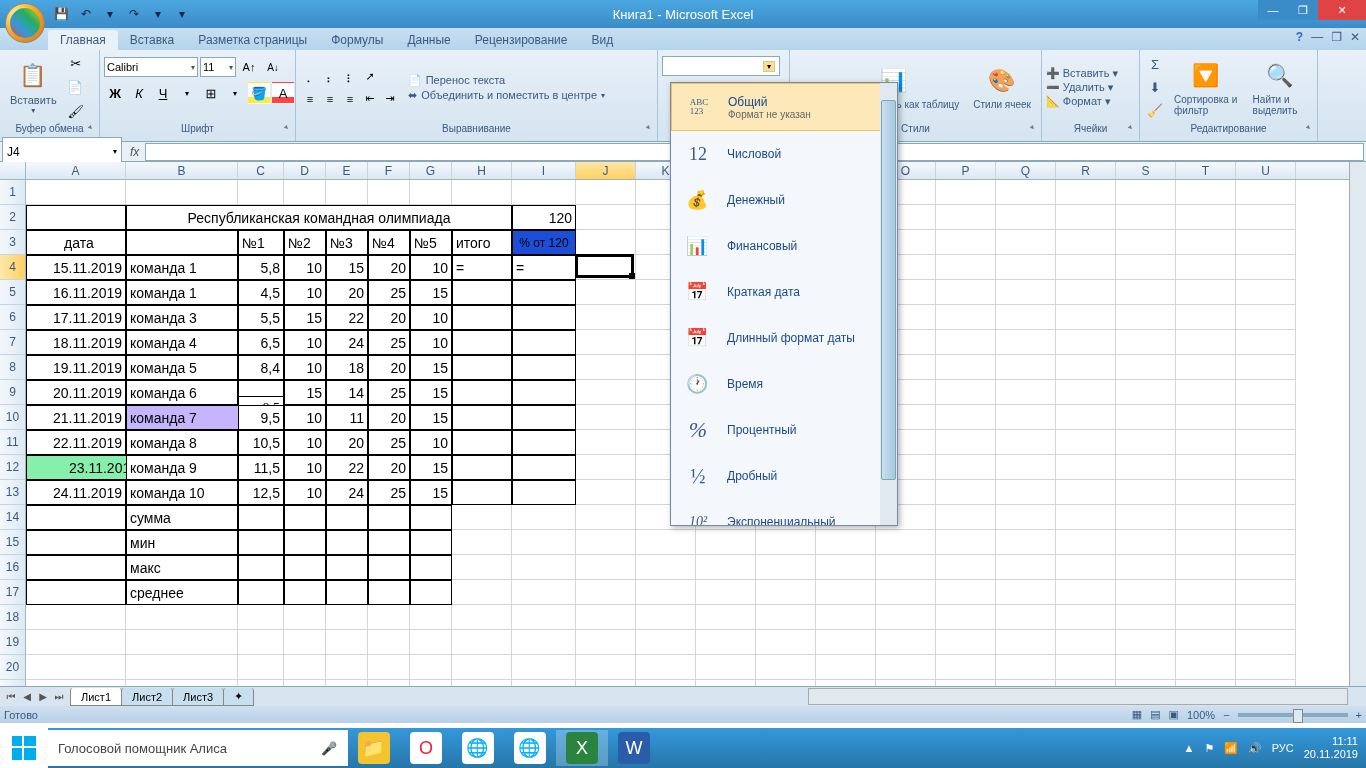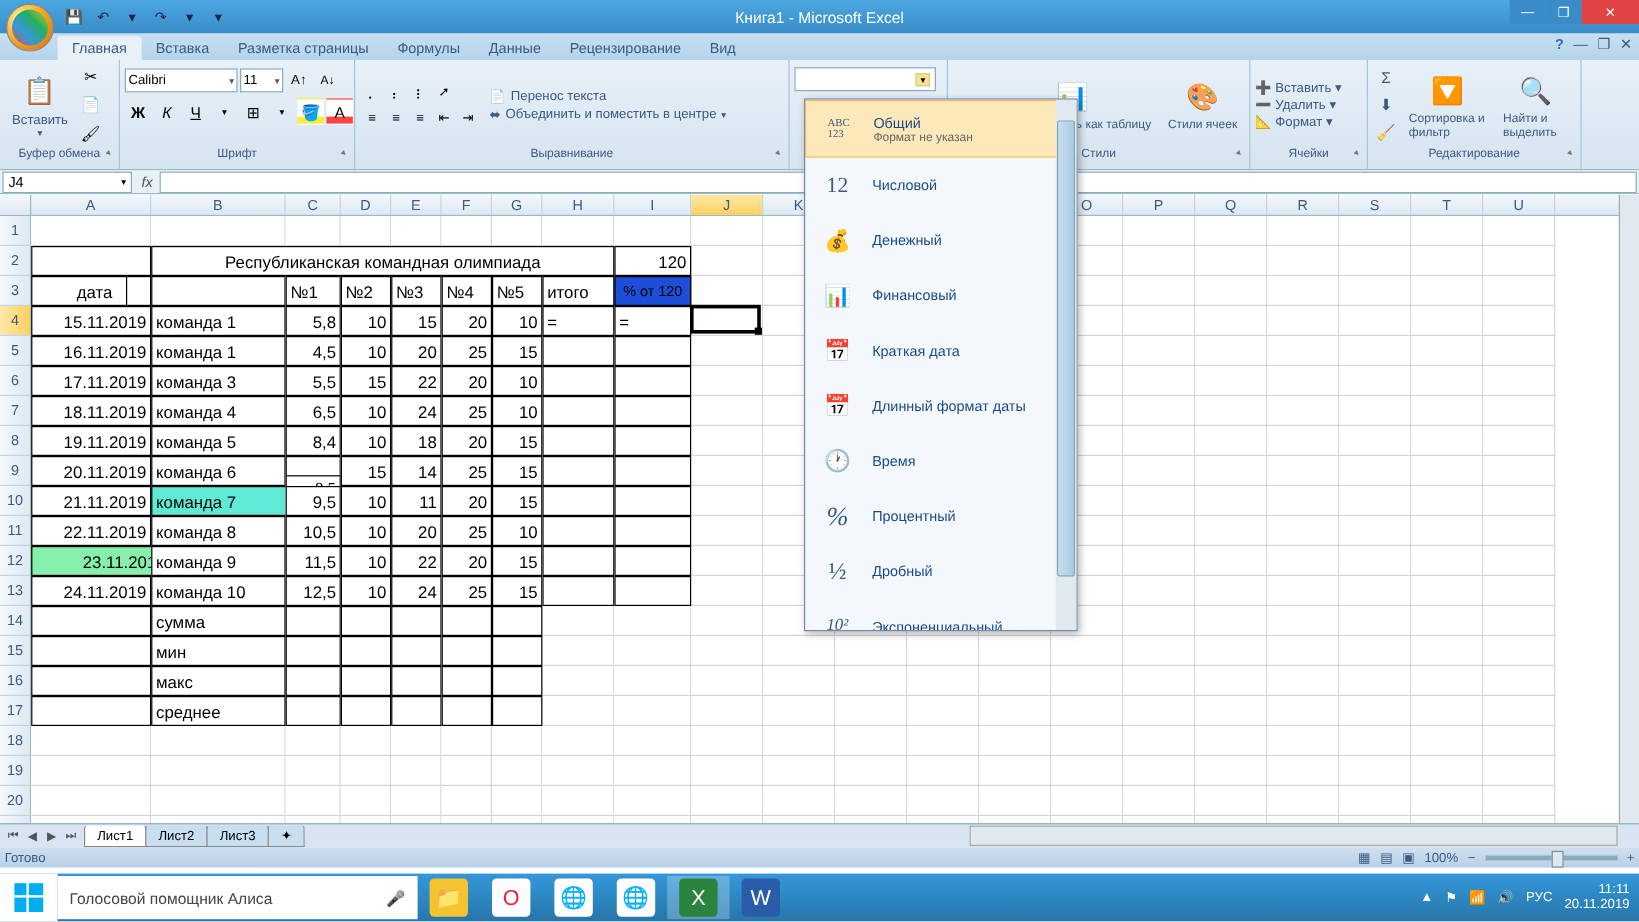--- a/index.html
+++ b/index.html
@@ -29,21 +29,21 @@
 .small-row{display:flex;flex-direction:column;gap:2px}
 .btn-s{width:22px;height:22px;display:flex;align-items:center;justify-content:center;font-size:13px;border:1px solid transparent}
 .font-select{display:flex;gap:2px;align-items:center}
 .combo{height:20px;border:1px solid #8ab;background:#fff;font-size:11px;padding:0 2px;display:flex;align-items:center}
 .combo.font{width:94px}
 .combo.size{width:36px}
 .combo .arrow{margin-left:auto;font-size:8px;color:#555}
 .number-format-box{height:20px;border:1px solid #8ab;background:#fff;width:118px;display:flex;align-items:center;font-size:11px;padding:0 4px}
 .number-format-box .arrow{margin-left:auto;background:#fce090;padding:0 3px;border:1px solid #cc9;font-size:8px}
 .formula-bar{height:20px;background:#e8f0f8;display:flex;align-items:center;border-bottom:1px solid #8ab;font-size:12px}
-.name-box{width:108px;border:1px solid #8ab;background:#fff;padding:2px 4px;margin:0 2px;height:18px;display:flex;align-items:center}
+.name-box{width:120px;border:1px solid #8ab;background:#fff;padding:14px 4px;margin:0 2px;height:18px;display:flex;align-items:center}
 .name-box .arrow{margin-left:auto;font-size:8px}
 .fx{padding:0 6px;color:#555;font-style:italic}
 .formula-input{flex:1;border:1px solid #8ab;background:#fff;height:18px;margin-right:2px}
 .grid-area{position:relative;height:524px;overflow:hidden;background:#fff}
 .col-headers{display:flex;height:18px;background:linear-gradient(#f4f8fc,#dce8f4);border-bottom:1px solid #9bb}
 .corner{width:26px;border-right:1px solid #9bb;background:linear-gradient(#f4f8fc,#dce8f4)}
 .ch{border-right:1px solid #c4d4e0;text-align:center;font-size:12px;color:#3b5a82;display:flex;align-items:center;justify-content:center}
 .ch.sel{background:linear-gradient(#ffe8a8,#ffd060)}
 .grid-body{display:flex;height:506px}
 .row-headers{width:26px;background:linear-gradient(90deg,#f4f8fc,#dce8f4)}
@@ -891,21 +891,21 @@
         <div class="cell" style="left: 384px; top: 375px; width: 42px; height: 25px; border: 1px solid rgb(0, 0, 0); z-index: 2;"></div>
         <div class="cell" style="left: 0px; top: 400px; width: 100px; height: 25px; border: 1px solid rgb(0, 0, 0); z-index: 2;"></div>
         <div class="cell" style="left: 100px; top: 400px; width: 112px; height: 25px; border: 1px solid rgb(0, 0, 0); z-index: 2;"></div>
         <div class="cell" style="left: 212px; top: 400px; width: 46px; height: 25px; border: 1px solid rgb(0, 0, 0); z-index: 2;"></div>
         <div class="cell" style="left: 258px; top: 400px; width: 42px; height: 25px; border: 1px solid rgb(0, 0, 0); z-index: 2;"></div>
         <div class="cell" style="left: 300px; top: 400px; width: 42px; height: 25px; border: 1px solid rgb(0, 0, 0); z-index: 2;"></div>
         <div class="cell" style="left: 342px; top: 400px; width: 42px; height: 25px; border: 1px solid rgb(0, 0, 0); z-index: 2;"></div>
         <div class="cell" style="left: 384px; top: 400px; width: 42px; height: 25px; border: 1px solid rgb(0, 0, 0); z-index: 2;"></div>
         <div class="cell c" style="left: 100px; top: 25px; width: 386px; height: 25px; border: 1px solid rgb(0, 0, 0); z-index: 3; background: rgb(255, 255, 255);">Республиканская командная олимпиада</div>
         <div class="cell r" style="left: 486px; top: 25px; width: 64px; height: 25px; border: 1px solid rgb(0, 0, 0); z-index: 3; background: rgb(255, 255, 255);">120</div>
-        <div class="cell " style="left: 0px; top: 50px; width: 80px; height: 25px; border: 1px solid rgb(0, 0, 0); z-index: 3; background: rgb(255, 255, 255); padding-left: 37px;">дата</div>
+        <div class="cell " style="left: 0px; top: 50px; width: 100px; height: 25px; border: 1px solid rgb(0, 0, 0); z-index: 3; background: rgb(255, 255, 255); padding-left: 37px;">дата</div>
         <div class="cell " style="left: 212px; top: 50px; width: 46px; height: 25px; border: 1px solid rgb(0, 0, 0); z-index: 3; background: rgb(255, 255, 255);">№1</div>
         <div class="cell " style="left: 258px; top: 50px; width: 42px; height: 25px; border: 1px solid rgb(0, 0, 0); z-index: 3; background: rgb(255, 255, 255);">№2</div>
         <div class="cell " style="left: 300px; top: 50px; width: 42px; height: 25px; border: 1px solid rgb(0, 0, 0); z-index: 3; background: rgb(255, 255, 255);">№3</div>
         <div class="cell " style="left: 342px; top: 50px; width: 42px; height: 25px; border: 1px solid rgb(0, 0, 0); z-index: 3; background: rgb(255, 255, 255);">№4</div>
         <div class="cell " style="left: 384px; top: 50px; width: 42px; height: 25px; border: 1px solid rgb(0, 0, 0); z-index: 3; background: rgb(255, 255, 255);">№5</div>
         <div class="cell " style="left: 426px; top: 50px; width: 60px; height: 25px; border: 1px solid rgb(0, 0, 0); z-index: 3; background: rgb(255, 255, 255);">итого</div>
         <div class="cell c" style="left: 486px; top: 50px; width: 64px; height: 25px; border: 1px solid rgb(0, 0, 0); z-index: 3; background: #1d4ed8; font-size: 12px;">% от 120</div>
         <div class="cell r" style="left: 0px; top: 75px; width: 100px; height: 25px; border: 1px solid rgb(0, 0, 0); z-index: 3; background: rgb(255, 255, 255);">15.11.2019</div>
         <div class="cell " style="left: 100px; top: 75px; width: 112px; height: 25px; border: 1px solid rgb(0, 0, 0); z-index: 3; background: rgb(255, 255, 255);">команда 1</div>
         <div class="cell r" style="left: 212px; top: 75px; width: 46px; height: 25px; border: 1px solid rgb(0, 0, 0); z-index: 3; background: rgb(255, 255, 255);">5,8</div>
@@ -944,21 +944,21 @@
         <div class="cell r" style="left: 342px; top: 175px; width: 42px; height: 25px; border: 1px solid rgb(0, 0, 0); z-index: 3; background: rgb(255, 255, 255);">20</div>
         <div class="cell r" style="left: 384px; top: 175px; width: 42px; height: 25px; border: 1px solid rgb(0, 0, 0); z-index: 3; background: rgb(255, 255, 255);">15</div>
         <div class="cell r" style="left: 0px; top: 200px; width: 100px; height: 25px; border: 1px solid rgb(0, 0, 0); z-index: 3; background: rgb(255, 255, 255);">20.11.2019</div>
         <div class="cell " style="left: 100px; top: 200px; width: 112px; height: 25px; border: 1px solid rgb(0, 0, 0); z-index: 3; background: rgb(255, 255, 255);">команда 6</div>
         <div class="cell r" style="left: 212px; top: 216px; width: 46px; height: 25px; border: 1px solid rgb(0, 0, 0); z-index: 3; background: rgb(255, 255, 255); font-family: Liberation Serif, serif;">8,5</div>
         <div class="cell r" style="left: 258px; top: 200px; width: 42px; height: 25px; border: 1px solid rgb(0, 0, 0); z-index: 3; background: rgb(255, 255, 255);">15</div>
         <div class="cell r" style="left: 300px; top: 200px; width: 42px; height: 25px; border: 1px solid rgb(0, 0, 0); z-index: 3; background: rgb(255, 255, 255);">14</div>
         <div class="cell r" style="left: 342px; top: 200px; width: 42px; height: 25px; border: 1px solid rgb(0, 0, 0); z-index: 3; background: rgb(255, 255, 255);">25</div>
         <div class="cell r" style="left: 384px; top: 200px; width: 42px; height: 25px; border: 1px solid rgb(0, 0, 0); z-index: 3; background: rgb(255, 255, 255);">15</div>
         <div class="cell r" style="left: 0px; top: 225px; width: 100px; height: 25px; border: 1px solid rgb(0, 0, 0); z-index: 3; background: rgb(255, 255, 255);">21.11.2019</div>
-        <div class="cell " style="left: 100px; top: 225px; width: 116px; height: 25px; border: 1px solid rgb(0, 0, 0); z-index: 3; background: #5eead4;">команда 7</div>
+        <div class="cell " style="left: 100px; top: 225px; width: 116px; height: 25px; border: 1px solid rgb(0, 0, 0); z-index: 3; background: #c4b5fd;">команда 7</div>
         <div class="cell r" style="left: 212px; top: 225px; width: 46px; height: 25px; border: 1px solid rgb(0, 0, 0); z-index: 3; background: rgb(255, 255, 255);">9,5</div>
         <div class="cell r" style="left: 258px; top: 225px; width: 42px; height: 25px; border: 1px solid rgb(0, 0, 0); z-index: 3; background: rgb(255, 255, 255);">10</div>
         <div class="cell r" style="left: 300px; top: 225px; width: 42px; height: 25px; border: 1px solid rgb(0, 0, 0); z-index: 3; background: rgb(255, 255, 255);">11</div>
         <div class="cell r" style="left: 342px; top: 225px; width: 42px; height: 25px; border: 1px solid rgb(0, 0, 0); z-index: 3; background: rgb(255, 255, 255);">20</div>
         <div class="cell r" style="left: 384px; top: 225px; width: 42px; height: 25px; border: 1px solid rgb(0, 0, 0); z-index: 3; background: rgb(255, 255, 255);">15</div>
         <div class="cell r" style="left: 0px; top: 250px; width: 100px; height: 25px; border: 1px solid rgb(0, 0, 0); z-index: 3; background: rgb(255, 255, 255);">22.11.2019</div>
         <div class="cell " style="left: 100px; top: 250px; width: 112px; height: 25px; border: 1px solid rgb(0, 0, 0); z-index: 3; background: rgb(255, 255, 255);">команда 8</div>
         <div class="cell r" style="left: 212px; top: 250px; width: 46px; height: 25px; border: 1px solid rgb(0, 0, 0); z-index: 3; background: rgb(255, 255, 255);">10,5</div>
         <div class="cell r" style="left: 258px; top: 250px; width: 42px; height: 25px; border: 1px solid rgb(0, 0, 0); z-index: 3; background: rgb(255, 255, 255);">10</div>
         <div class="cell r" style="left: 300px; top: 250px; width: 42px; height: 25px; border: 1px solid rgb(0, 0, 0); z-index: 3; background: rgb(255, 255, 255);">20</div>

